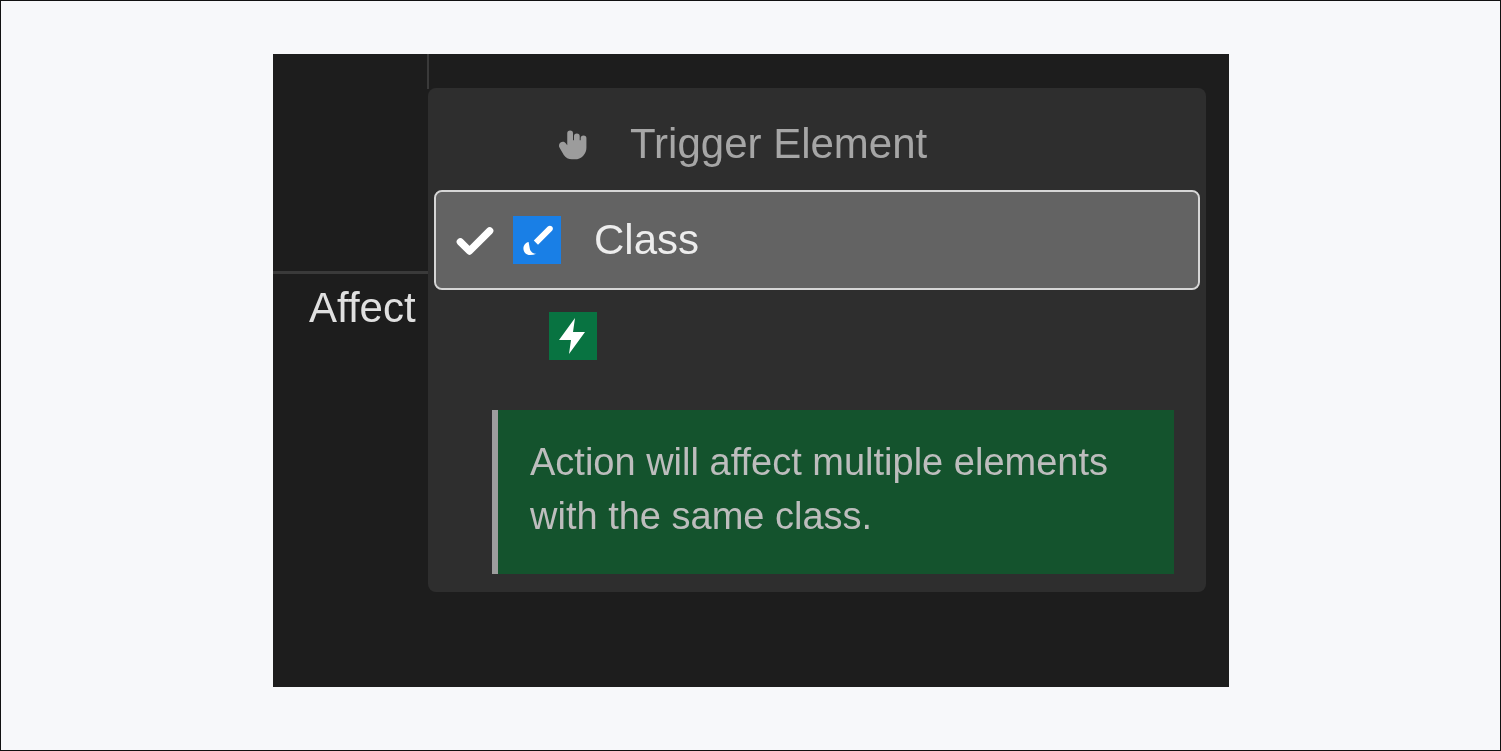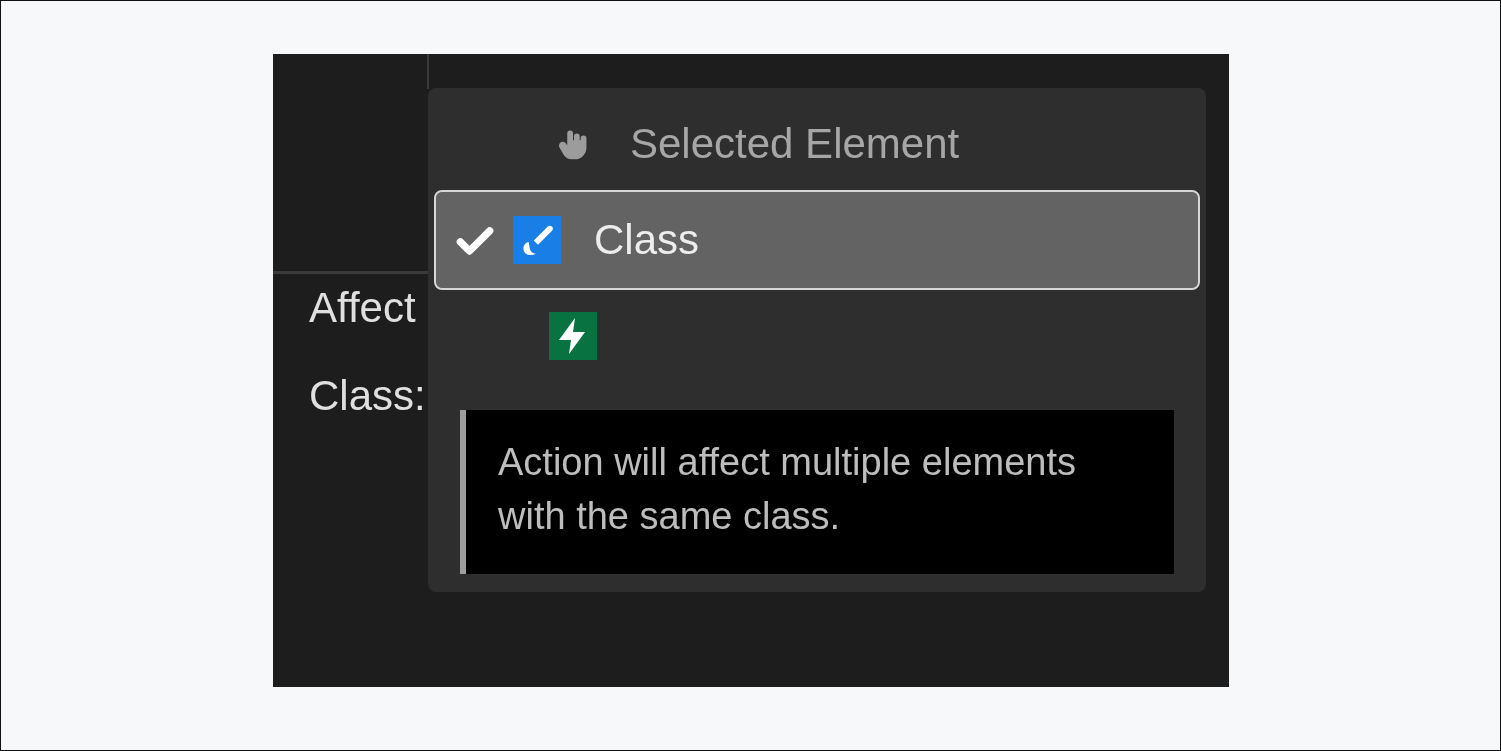--- a/index.html
+++ b/index.html
@@ -83,22 +83,22 @@
       align-items: center;
     }
     .label-col {
       padding-left: 26px;
       font-size: 42px;
       font-weight: 400;
     }
     .opt-dim { color: #a6a6a6; }
     .opt-bright { color: #ededed; }
     .hint-box {
-      margin: 26px 32px 0 32px;
-      background: #000000;
+      margin: 26px 32px 0 64px;
+      background: #14532d;
       border-left: 6px solid #9d9d9d;
       padding: 26px 32px 30px 32px;
     }
     .hint-text {
       color: #bdbdbd;
       font-size: 38px;
       line-height: 1.42;
     }
     .icon-svg { display: block; }
     .panel-divider {
@@ -122,33 +122,32 @@
 <body>
 
 <div class="canvas">
   <div class="panel">
 
     <div class="top-tick"></div>
     <div class="panel-divider"></div>
 
     <div class="left-col">
       <div class="left-label">Affect</div>
-      <div class="left-label">Class:</div>
     </div>
 
     <div class="dropdown">
 
       <div class="option">
         <span class="check-col"></span>
         <span class="icon-col">
           <svg class="icon-svg" width="46" height="46" viewBox="0 0 24 24" fill="#9c9c9c">
             <path d="M9 11V6.5a1.5 1.5 0 0 1 3 0V10h.5V8a1.5 1.5 0 0 1 3 0v2h.5V9a1.5 1.5 0 0 1 3 0v5a6 6 0 0 1-6 6h-1.6c-1.7 0-3.3-.9-4.2-2.3L5 13.9c-.6-1-.3-2.2.7-2.8.8-.5 1.8-.3 2.4.4L9 12.7V11z"></path>
           </svg>
         </span>
-        <span class="label-col opt-dim">Selected Element</span>
+        <span class="label-col opt-dim">Trigger Element</span>
       </div>
 
       <div class="option selected">
         <span class="check-col">
           <svg class="icon-svg" width="44" height="44" viewBox="0 0 24 24" fill="none" stroke="#ffffff" stroke-width="4" stroke-linecap="round" stroke-linejoin="round">
             <polyline points="4 13 9 18 20 7"></polyline>
           </svg>
         </span>
         <span class="icon-col">
           <svg class="icon-svg" width="48" height="48" viewBox="0 0 24 24">

